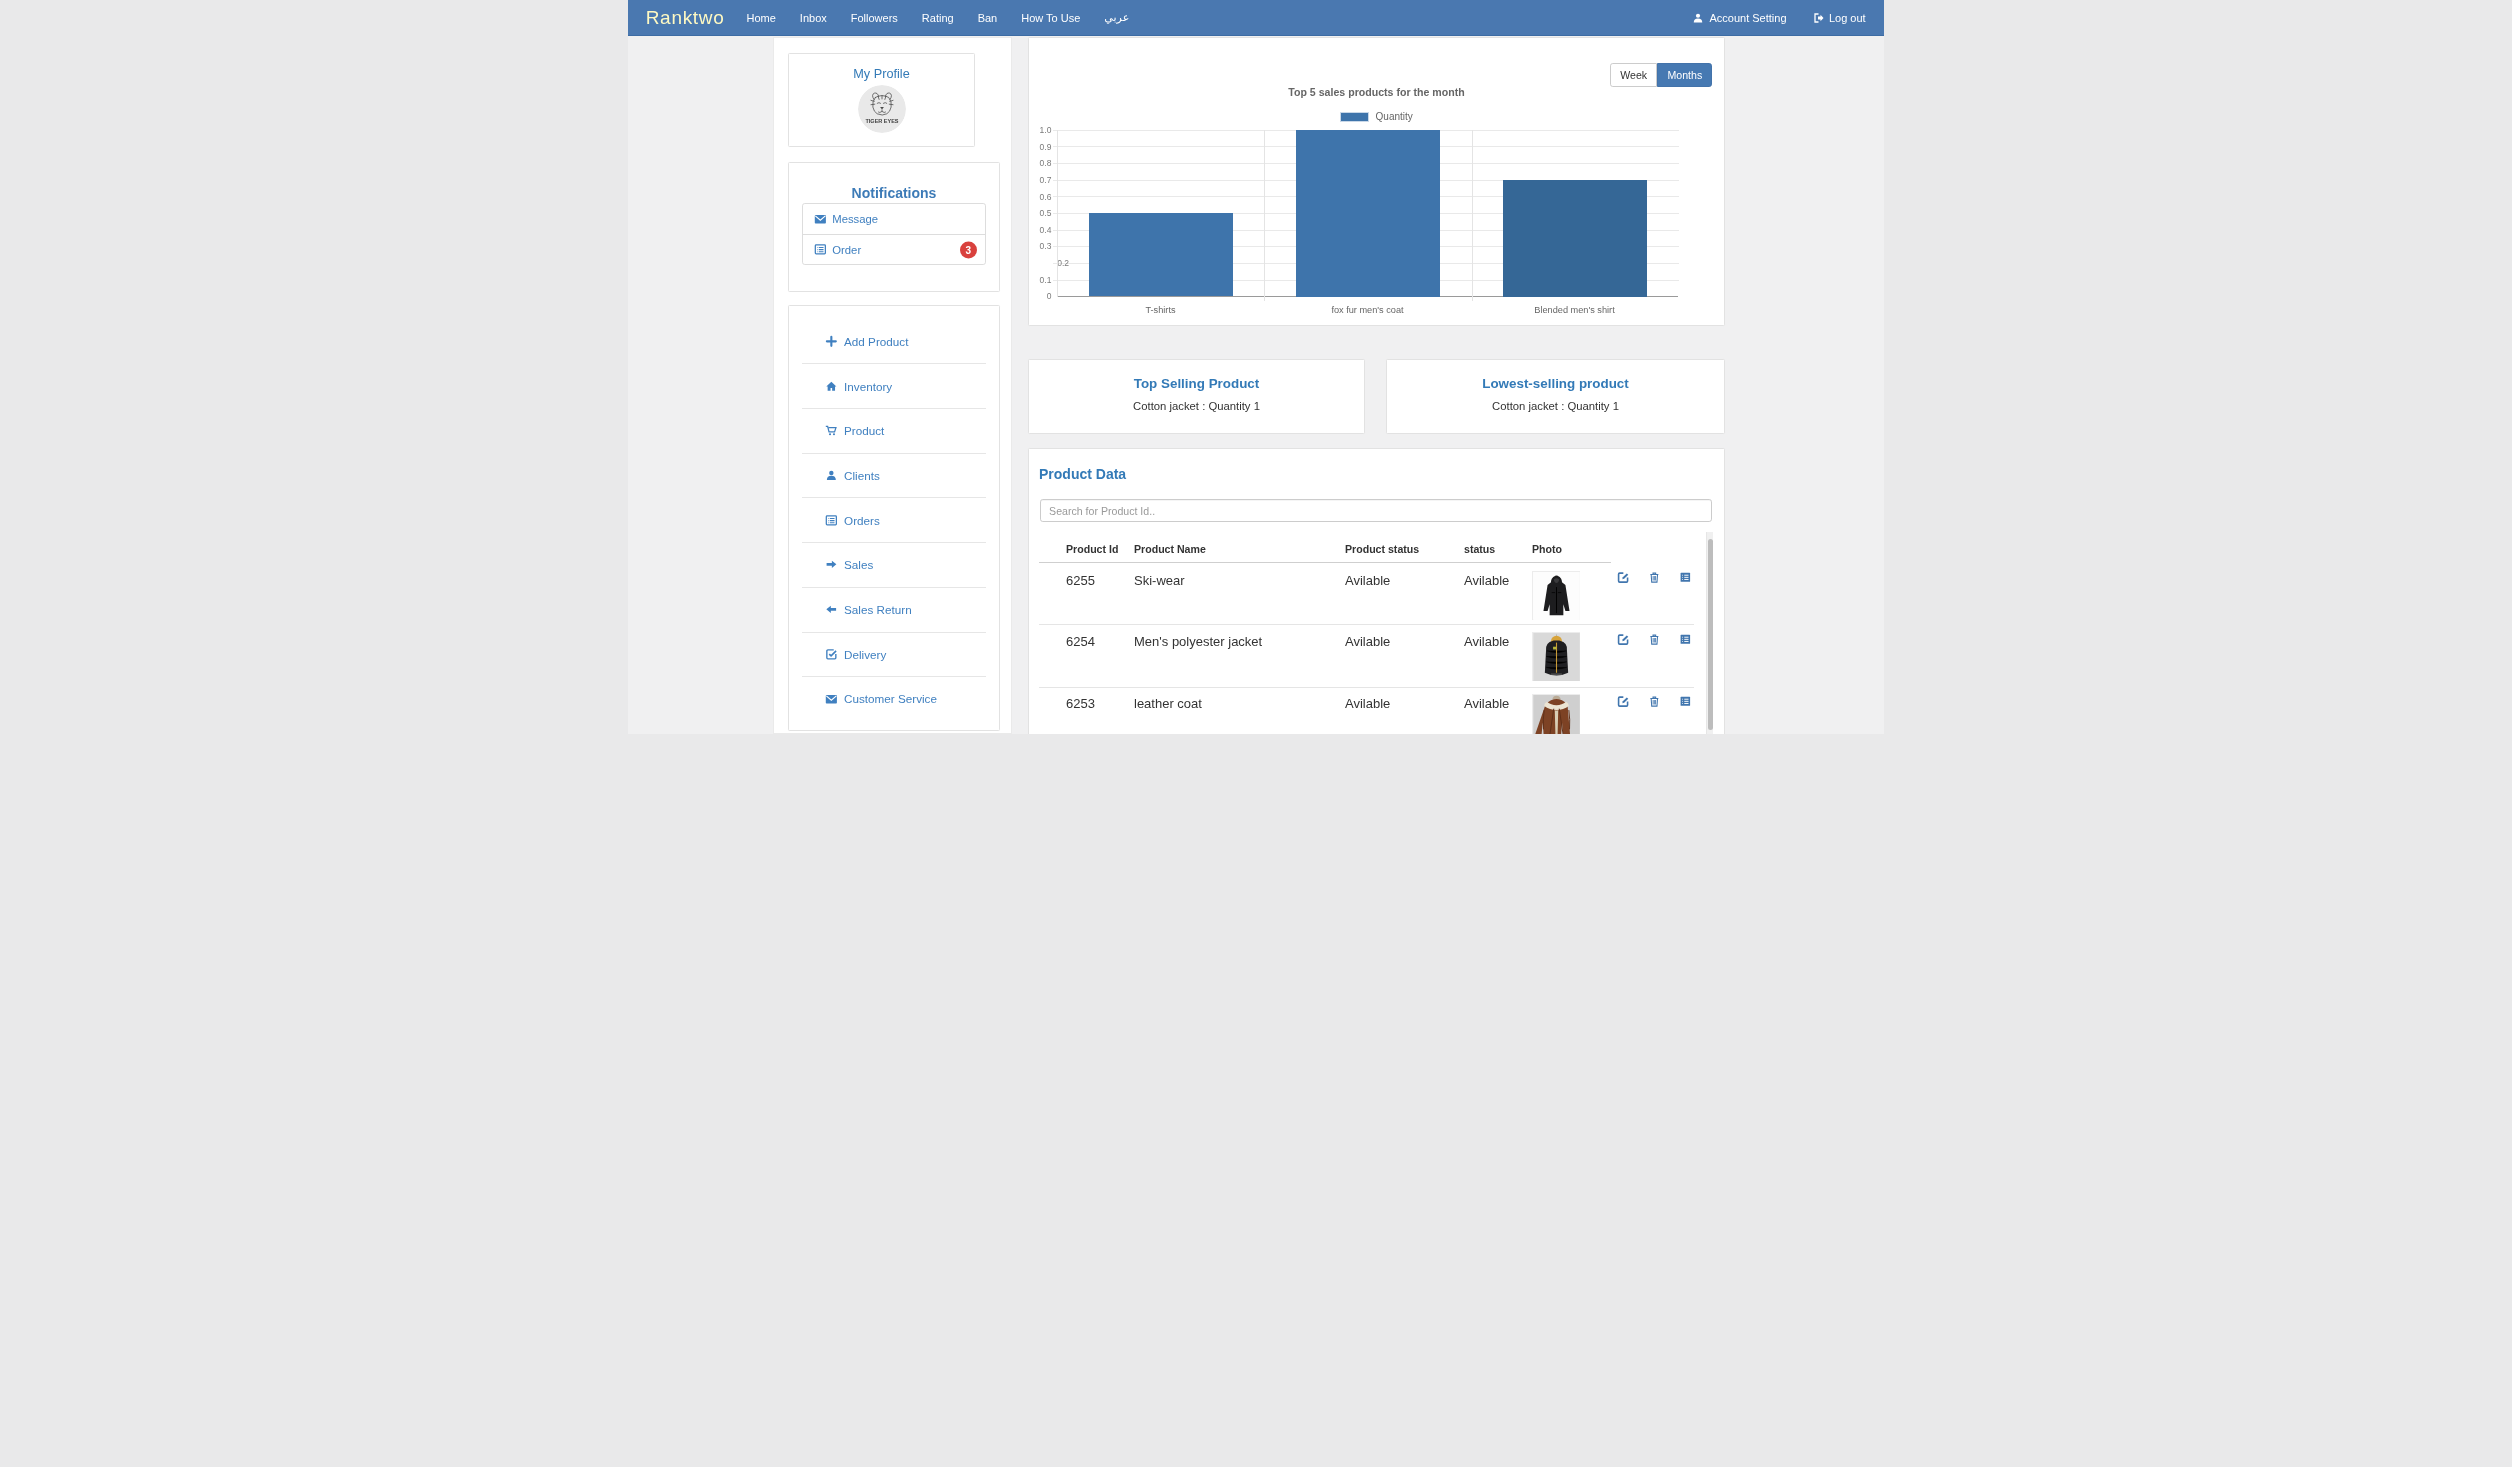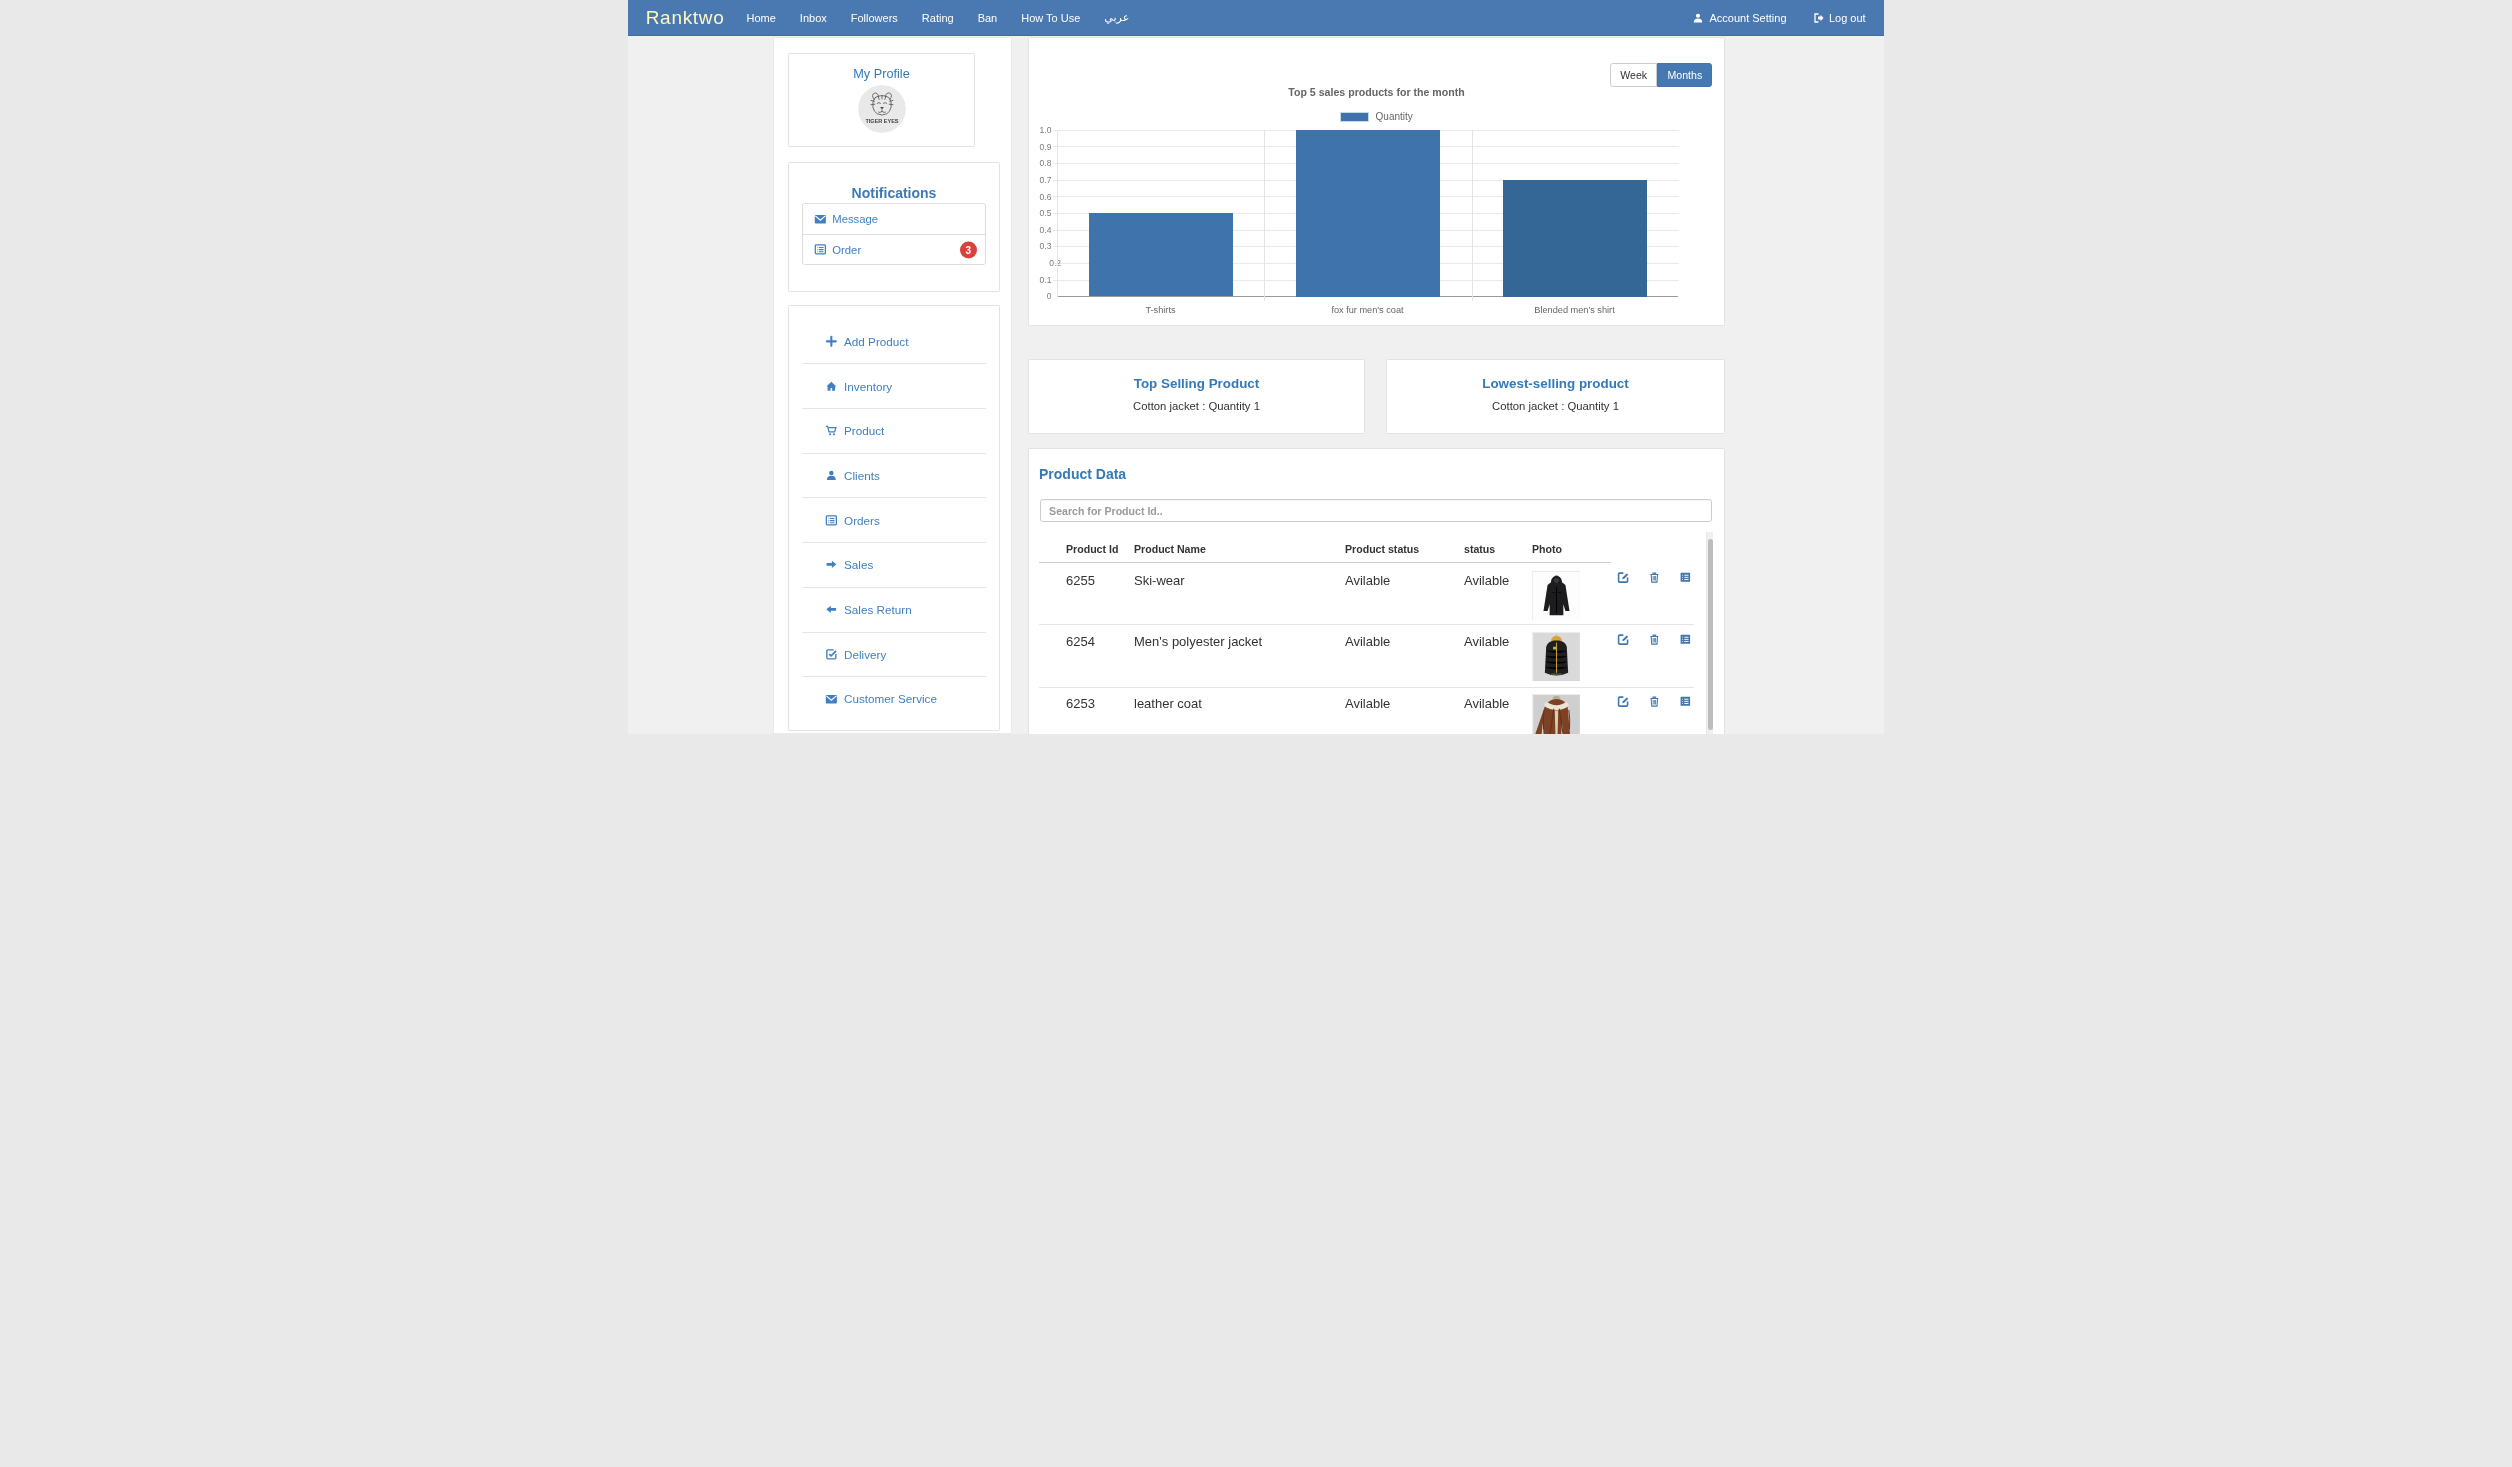--- a/index.html
+++ b/index.html
@@ -54,21 +54,21 @@
 
   
   .card-stat1 { left:400px; top:359px; width:337px; height:75px; }
   .card-stat2 { left:758px; top:359px; width:339px; height:75px; }
   .stat-title { position:absolute; top:15.5px; width:100%; text-align:center; color:#337ab7; font-size:13.4px; font-weight:bold; }
   .stat-text { position:absolute; top:40px; width:100%; text-align:center; color:#333; font-size:11.3px; }
 
   
   .card-products { left:400px; top:448px; width:697px; height:332px; }
   .pd-title { position:absolute; left:10px; top:17px; color:#337ab7; font-size:14px; font-weight:bold; }
-  .search-input { position:absolute; left:10.6px; top:50px; width:672px; height:23px; border:0.7px solid #ccc; border-radius:2.8px; padding:0 8.5px; font-size:10.6px; color:#555; font-family:"Liberation Sans",sans-serif; box-shadow:inset 0 0.7px 0.7px rgba(0,0,0,.06); outline:none;font-weight:bold; }
+  .search-input { position:absolute; left:10.6px; top:50px; width:672px; height:23px; border:0.7px solid #ccc; border-radius:2.8px; padding:0 8.5px; font-size:10.6px; color:#555; font-family:"Liberation Sans",sans-serif; box-shadow:inset 0 0.7px 0.7px rgba(0,0,0,.06); outline:none; }
   .search-input::placeholder { color:#9a9a9a; }
   .th { position:absolute; top:94px; font-size:10.6px; font-weight:bold; color:#333; }
   .thead-line { position:absolute; left:10px; top:113px; width:572px; height:1.4px; background:#cfcfcf; }
   .cell { position:absolute; font-size:13px; color:#333; }
   .row-sep { position:absolute; left:10px; width:655px; height:0.7px; background:#e5e5e5; }
   .photo { position:absolute; left:503px; width:48px; height:49px; border:0.7px solid #ececec; }
   .row-actions { position:absolute; left:588px; display:flex; gap:18.4px; }
   .action-icon { width:12.7px; height:12.7px; color:#4176ae; cursor:pointer; }
   .scroll-track { position:absolute; left:677px; top:83px; width:7px; height:249px; background:#f0f0f0; border-left:0.7px solid #e6e6e6; }
   .scroll-thumb { position:absolute; left:0.7px; top:7px; width:5.6px; height:191px; background:#bdbdbd; border-radius:2.8px; }
@@ -264,21 +264,21 @@
         <div class="ytick-label" style="left: 1.4px; top: 137px;">0.7</div>
         <div class="gridline" style="left: 24px; top: 158px; width: 626px;"></div>
         <div class="ytick-label" style="left: 1.4px; top: 154px;">0.6</div>
         <div class="gridline" style="left: 24px; top: 175px; width: 626px;"></div>
         <div class="ytick-label" style="left: 1.4px; top: 170px;">0.5</div>
         <div class="gridline" style="left: 24px; top: 192px; width: 626px;"></div>
         <div class="ytick-label" style="left: 1.4px; top: 187px;">0.4</div>
         <div class="gridline" style="left: 24px; top: 208px; width: 626px;"></div>
         <div class="ytick-label" style="left: 1.4px; top: 203px;">0.3</div>
         <div class="gridline" style="left: 24px; top: 225px; width: 626px;"></div>
-        <div class="ytick-label" style="left: 11px; top: 220px;">0.2</div>
+        <div class="ytick-label" style="left: 19px; top: 220px;">0.2</div>
         <div class="gridline" style="left: 24px; top: 242px; width: 626px;"></div>
         <div class="ytick-label" style="left: 1.4px; top: 237px;">0.1</div>
         <div class="gridline zero" style="left: 28px; top: 258px; width: 621px;"></div>
         <div class="ytick-label" style="left: 1.4px; top: 253px;">0</div>
         <div class="vgridline" style="left: 28px; top: 92px; height: 167px;"></div>
         <div class="vgridline" style="left: 235px; top: 92px; height: 171px;"></div>
         <div class="vgridline" style="left: 443px; top: 92px; height: 171px;"></div>
         <div class="bar" style="left: 60px; top: 175px; width: 144px; height: 83px; background: rgb(62, 116, 171);"></div>
         <div class="xtick-label" style="left: 54px; top: 267px;">T-shirts</div>
         <div class="bar" style="left: 267px; top: 92px; width: 144px; height: 167px; background: rgb(62, 116, 171);"></div>

